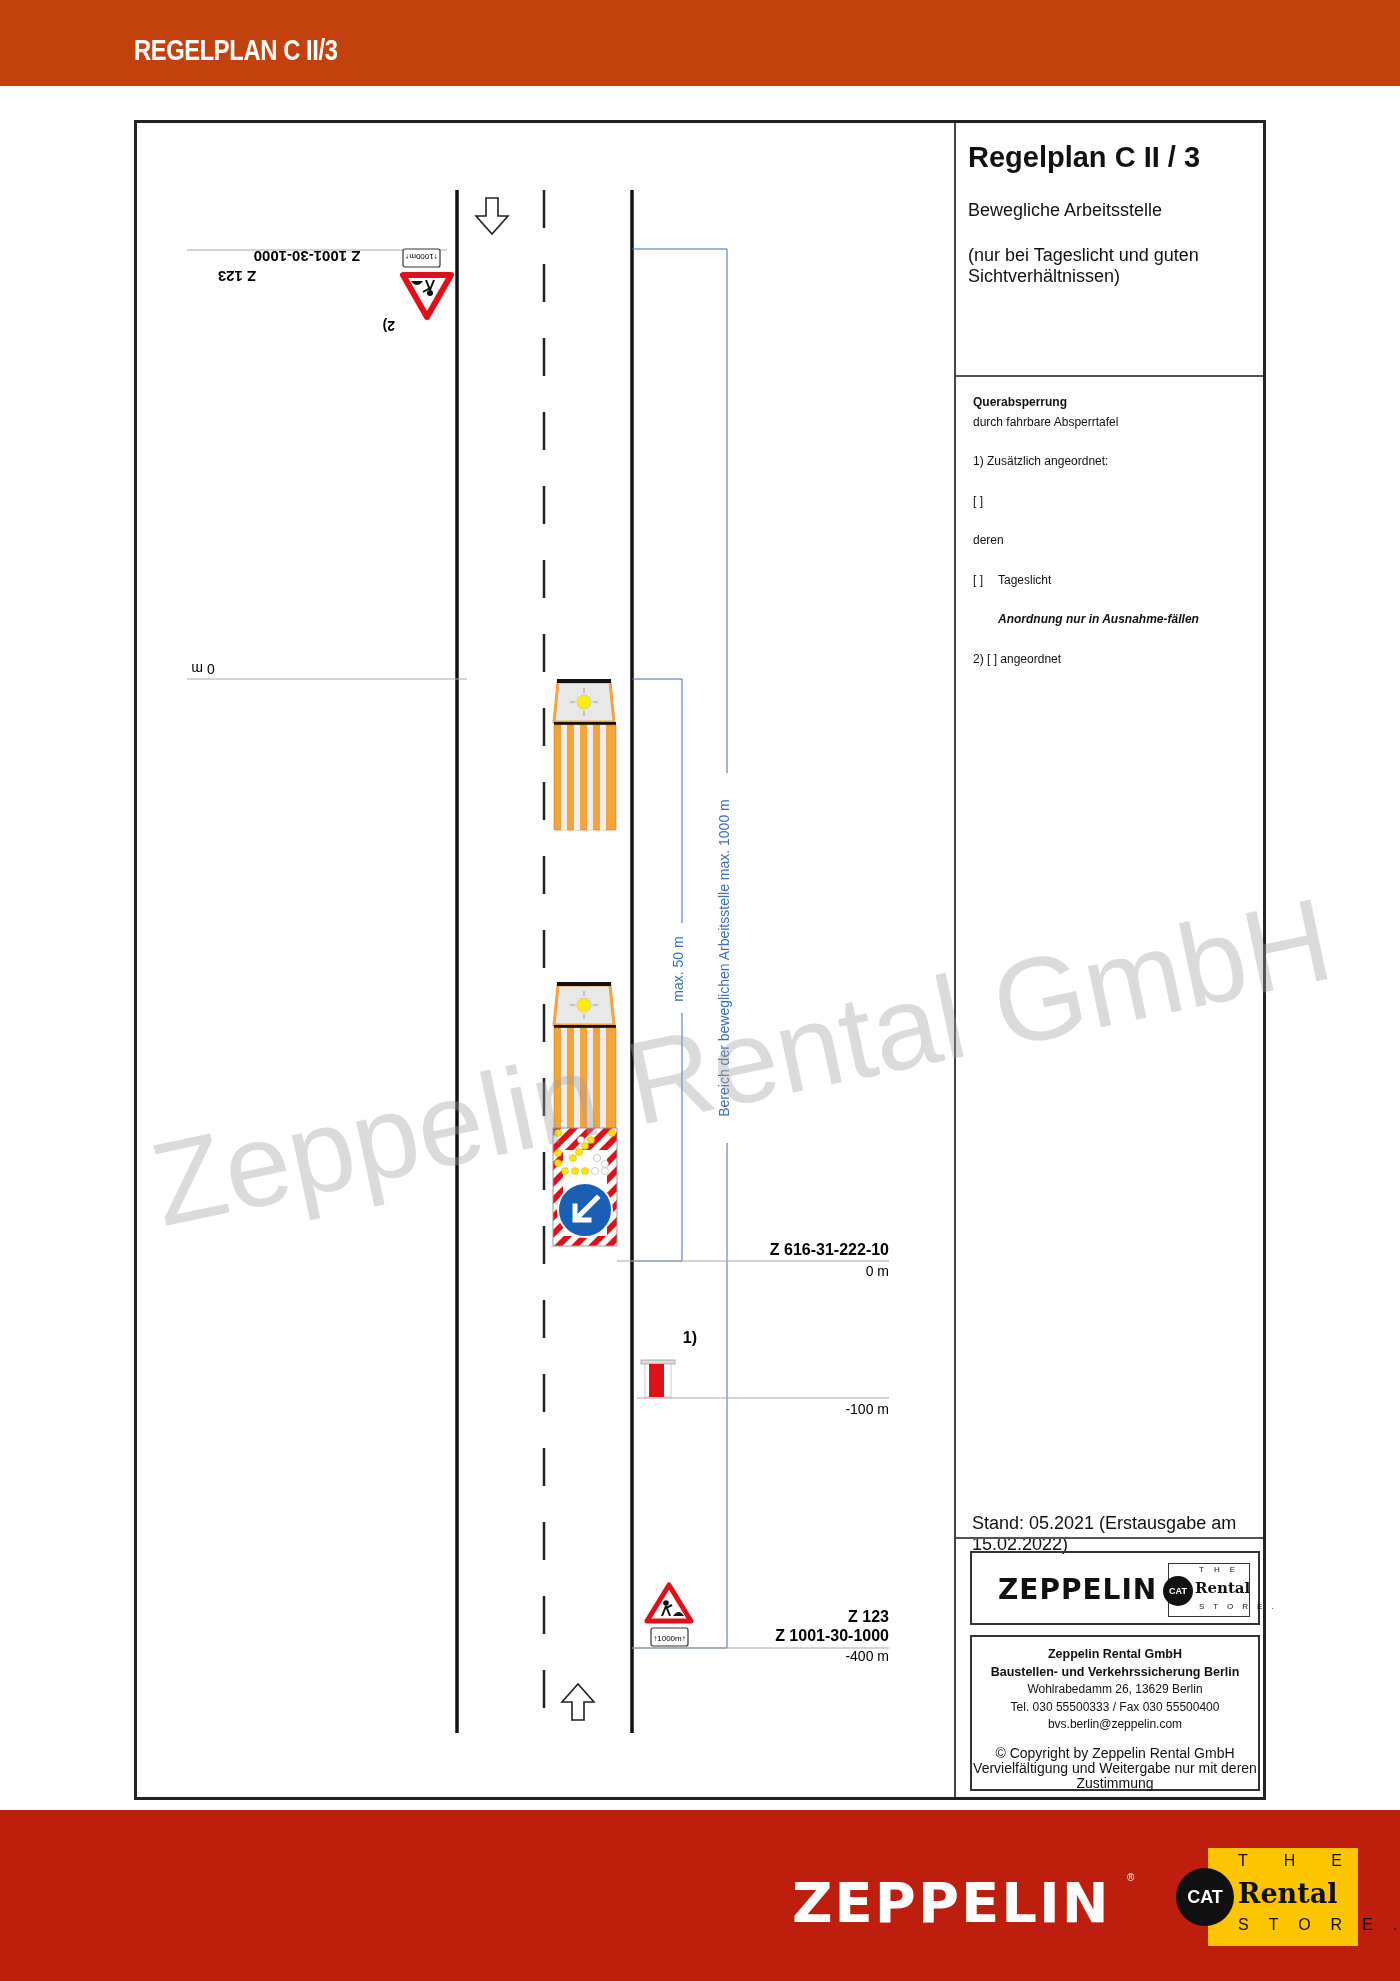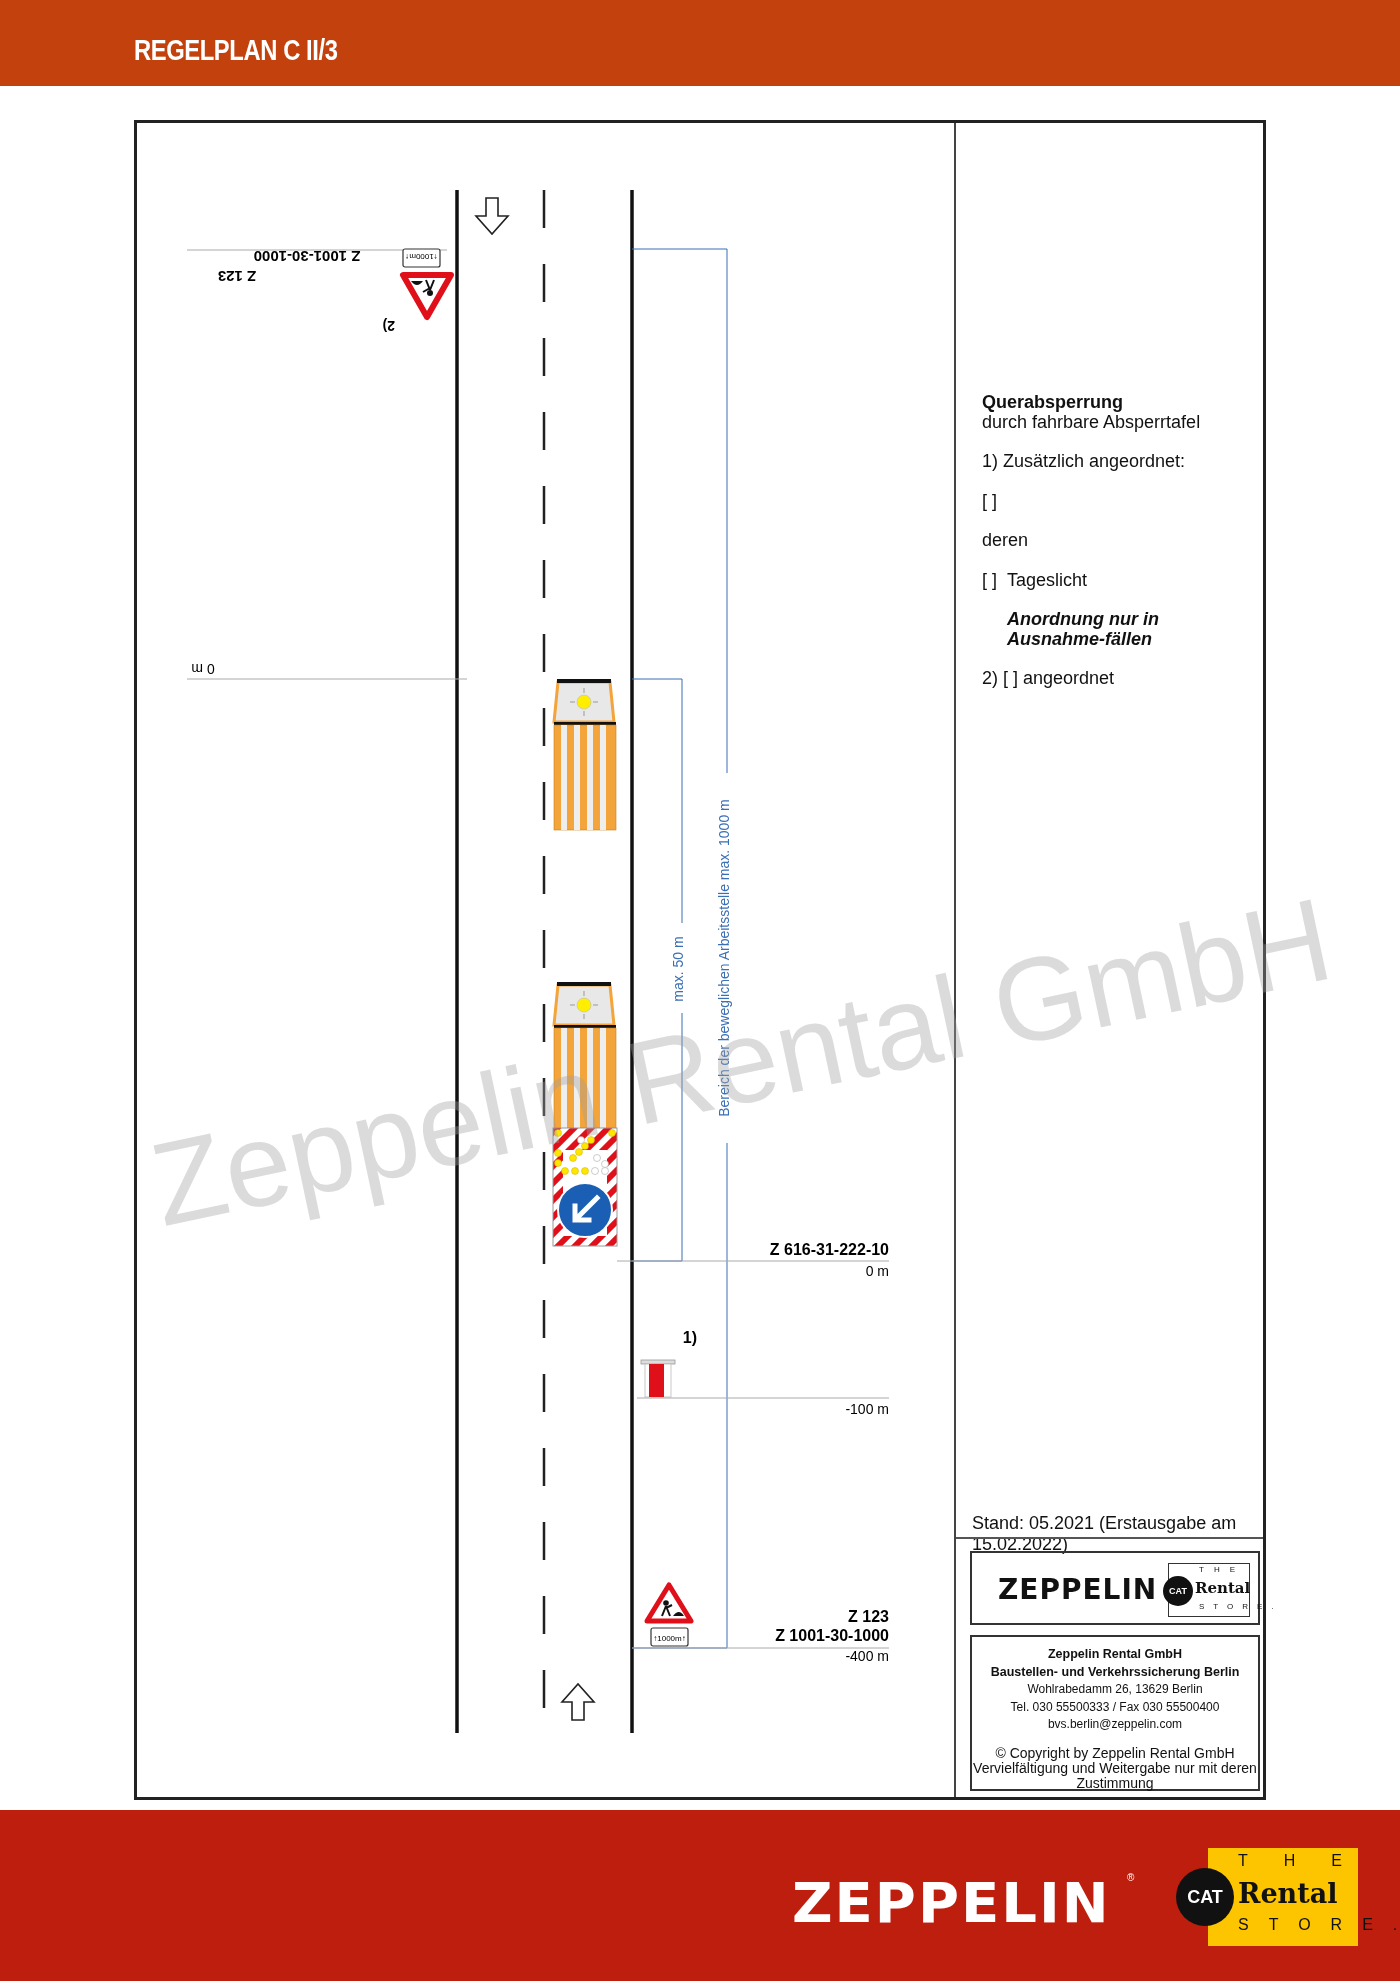--- a/index.html
+++ b/index.html
@@ -9,21 +9,21 @@
   .top-band { position: absolute; left: 0; top: 0; width: 1400px; height: 86px; background: #c2410c; }
   .top-band .title { position: absolute; left: 134px; top: 34px; color: #fff; font-family: "Liberation Sans", sans-serif; font-weight: bold; font-size: 29px; letter-spacing: -0.5px; transform: scaleX(0.82); transform-origin: left center; }
 
   .frame { position: absolute; left: 134px; top: 120px; width: 1132px; height: 1680px; border: 3px solid #222; }
   .drawing { position: absolute; left: 0; top: 0; width: 817px; height: 100%; }
   .side { position: absolute; left: 817px; top: 0; width: 309px; height: 100%; border-left: 2px solid #444; }
 
   .side .sec1 { position: absolute; left: 0; top: 0; width: 100%; height: 254px; border-bottom: 2px solid #555; padding: 18px 12px; }
   .side .h1 { font-size: 29px; font-weight: bold; color: #111; }
   .side .p { font-size: 18px; line-height: 21px; color: #111; margin-top: 22px; }
-  .side .sec2 { position: absolute; left: 0; top: 254px; width: 100%; padding: 16px 26px; font-size: 18px; line-height: 19.5px; }
+  .side .sec2 { position: absolute; left: 0; top: 254px; width: 100%; padding: 16px 17px; font-size: 12px; line-height: 19.5px; }
   .side .sec2 .b { font-weight: bold; }
   .side .gap { height: 20px; }
   .side .ind { padding-left: 25px; }
   .side .ind2 { padding-left: 20px; }
   .side .it { font-style: italic; font-weight: bold; }
   .side .stand { position: absolute; left: 16px; top: 1390px; font-size: 18px; }
   .side .sep { position: absolute; left: 0; top: 1414px; width: 100%; border-top: 2px solid #555; }
   .logo-box { position: absolute; left: 14px; top: 1428px; width: 290px; height: 74px; border: 2px solid #333; }
   .logo-box .zep { position: absolute; left: 26px; top: 20px; font-size: 28px; font-weight: bold; letter-spacing: 1px; color: #111; font-family: "DejaVu Sans", sans-serif; }
   .logo-box .cat { position: absolute; left: 196px; top: 10px; width: 82px; height: 54px; border: 1px solid #333; }
@@ -193,20 +193,25 @@
         <text x="18.5" y="13" font-size="8" text-anchor="middle">↑1000m↑</text>
       </g>
       <line x1="495" y1="1525" x2="752" y2="1525" stroke="#aaa" stroke-width="1"></line>
       <text x="752" y="1499" font-size="16" font-weight="bold" text-anchor="end">Z 123</text>
       <text x="752" y="1518" font-size="16" font-weight="bold" text-anchor="end">Z 1001-30-1000</text>
       <text x="752" y="1538" font-size="14" text-anchor="end">-400 m</text>
     </svg>
   </div>
 
   <div class="side">
+    <div class="sec1">
+      <div class="h1">Regelplan C II / 3</div>
+      <div class="p" style="margin-top:26px">Bewegliche Arbeitsstelle</div>
+      <div class="p" style="margin-top:24px;width:270px">(nur bei Tageslicht und guten Sichtverhältnissen)</div>
+    </div>
     <div class="sec2">
       <div class="b">Querabsperrung</div>
       <div>durch fahrbare Absperrtafel</div>
       <div class="gap"></div>
       <div>1) Zusätzlich angeordnet:</div>
       <div class="gap"></div>
       <div style="display:flex">
         <span style="width:25px;flex:none">[ ]</span>
       </div>
       <div class="gap"></div>

